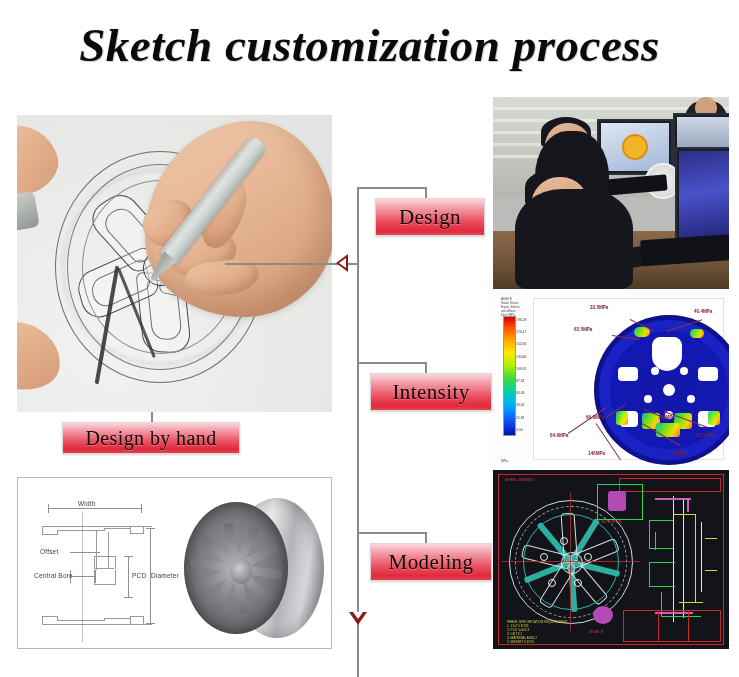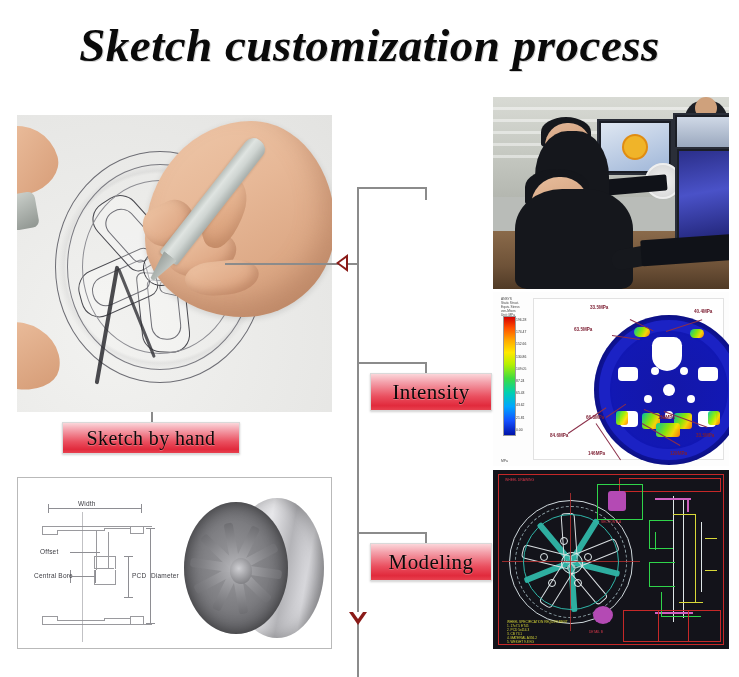--- a/index.html
+++ b/index.html
@@ -361,21 +361,21 @@
 
     <div class="hand"></div>
     <div class="finger f1"></div>
     <div class="finger f2"></div>
     <div class="finger f3"></div>
     <div class="thumb"></div>
     <div class="pen"></div>
   </div>
 
   <div class="conn" id="drop-sketch"></div>
-  <div class="redlabel" id="label-sketch">Sketch by hand</div>
+  <div class="redlabel" id="label-sketch">Design by hand</div>
 
   <div class="panel framed" id="spec-panel">
     <div class="inner">
 
       <div class="section">
 
         <div class="rimline" style="left:6px;top:30px;width:110px;height:1px;"></div>
         <div class="rimline" style="left:6px;top:30px;width:1px;height:9px;"></div>
         <div class="rimline" style="left:6px;top:38px;width:16px;height:1px;"></div>
         <div class="rimline" style="left:21px;top:34px;width:1px;height:5px;"></div>
@@ -639,16 +639,17 @@
   <div class="conn" id="branch-intensity-h"></div>
   <div class="conn" id="branch-intensity-v"></div>
 
   <div class="conn" id="branch-modeling-h"></div>
   <div class="conn" id="branch-modeling-v"></div>
 
   <div class="conn" id="branch-sketch-h"></div>
   <div class="arrow-left"></div>
   <div class="arrow-down"></div>
 
+  <div class="redlabel" id="label-design">Design</div>
   <div class="redlabel" id="label-intensity">Intensity</div>
   <div class="redlabel" id="label-modeling">Modeling</div>
 
 </div>
 
 </body></html>

